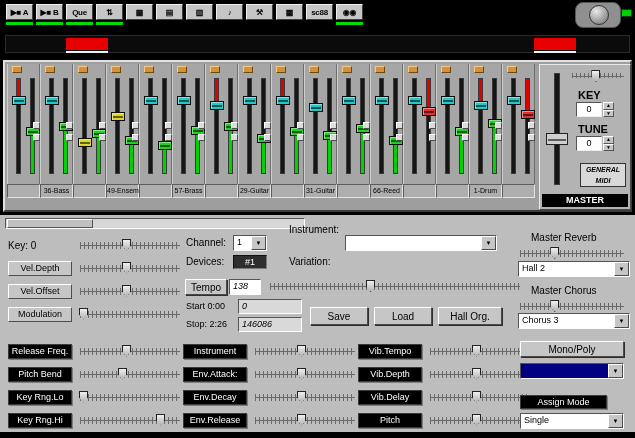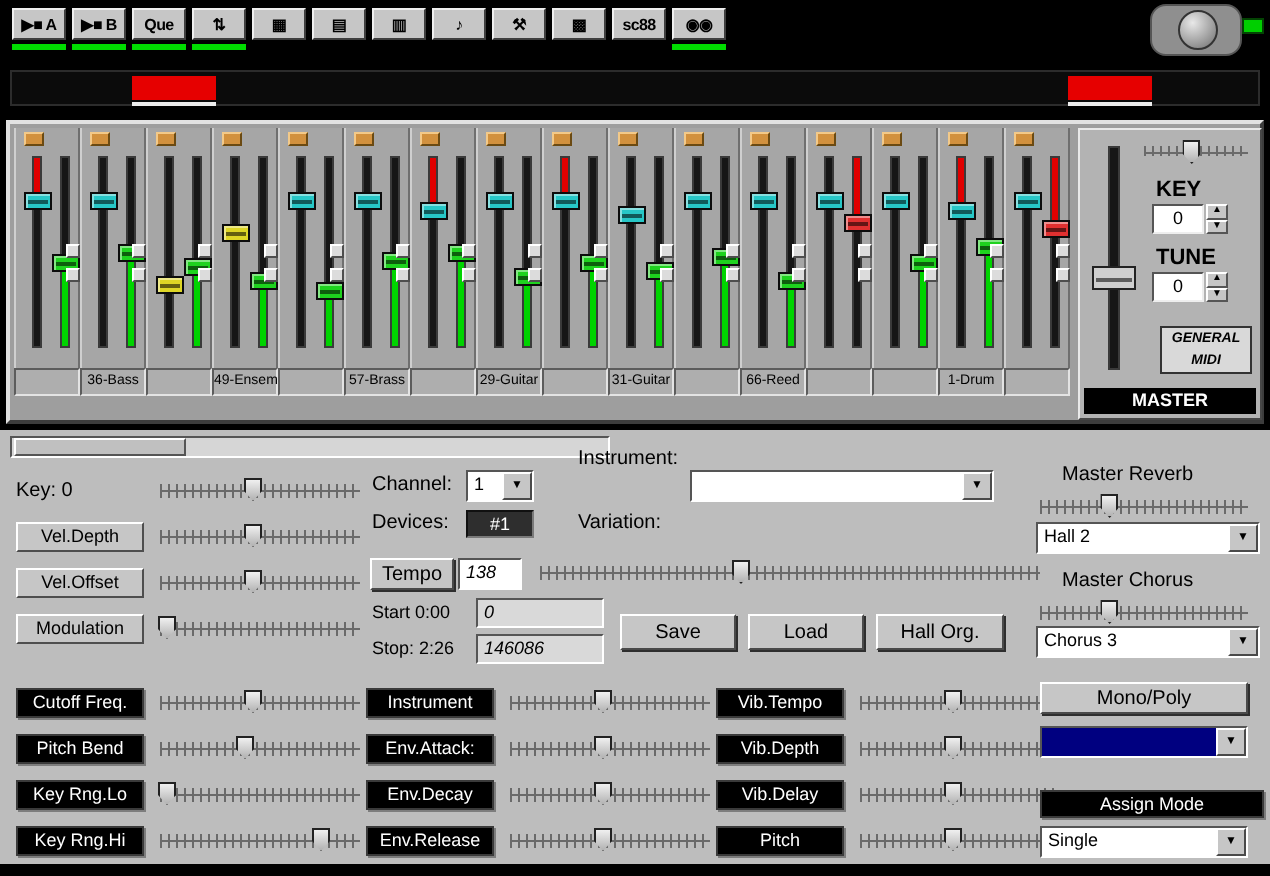--- a/index.html
+++ b/index.html
@@ -426,21 +426,21 @@
         </div>
         <div class="ctl-row">
           <span class="lbl raised">Modulation</span>
           <div class="hslider">
             <div class="hthumb" style="left:3%"></div>
           </div>
         </div>
       </div>
     <div id="grp-left-bottom" class="grp" style="left:8px;top:128px">
         <div class="ctl-row">
-          <span class="lbl black">Cutoff Freq.</span>
+          <span class="lbl black">Release Freq.</span>
           <div class="hslider">
             <div class="hthumb" style="left:46%"></div>
           </div>
         </div>
         <div class="ctl-row">
           <span class="lbl black">Pitch Bend</span>
           <div class="hslider">
             <div class="hthumb" style="left:42%"></div>
           </div>
         </div>
@@ -557,19 +557,19 @@
       <span class="val">Chorus 3</span>
       <span class="cbtn">▼</span>
     </div>
 
     <div class="pbtn" style="left:520px;top:126px;width:104px;height:16px">Mono/Poly</div>
     <div class="combo dark" style="left:520px;top:148px;width:104px">
       <span class="val"></span>
       <span class="cbtn">▼</span>
     </div>
 
-    <div class="ablk" style="left:520px;top:180px;width:112px;height:14px">Assign Mode</div>
+    <div class="ablk" style="left:520px;top:180px;width:87px;height:14px">Assign Mode</div>
     <div class="combo" style="left:520px;top:198px;width:104px">
       <span class="val">Single</span>
       <span class="cbtn">▼</span>
     </div>
   </div>
 </div>
 
 </body></html>

